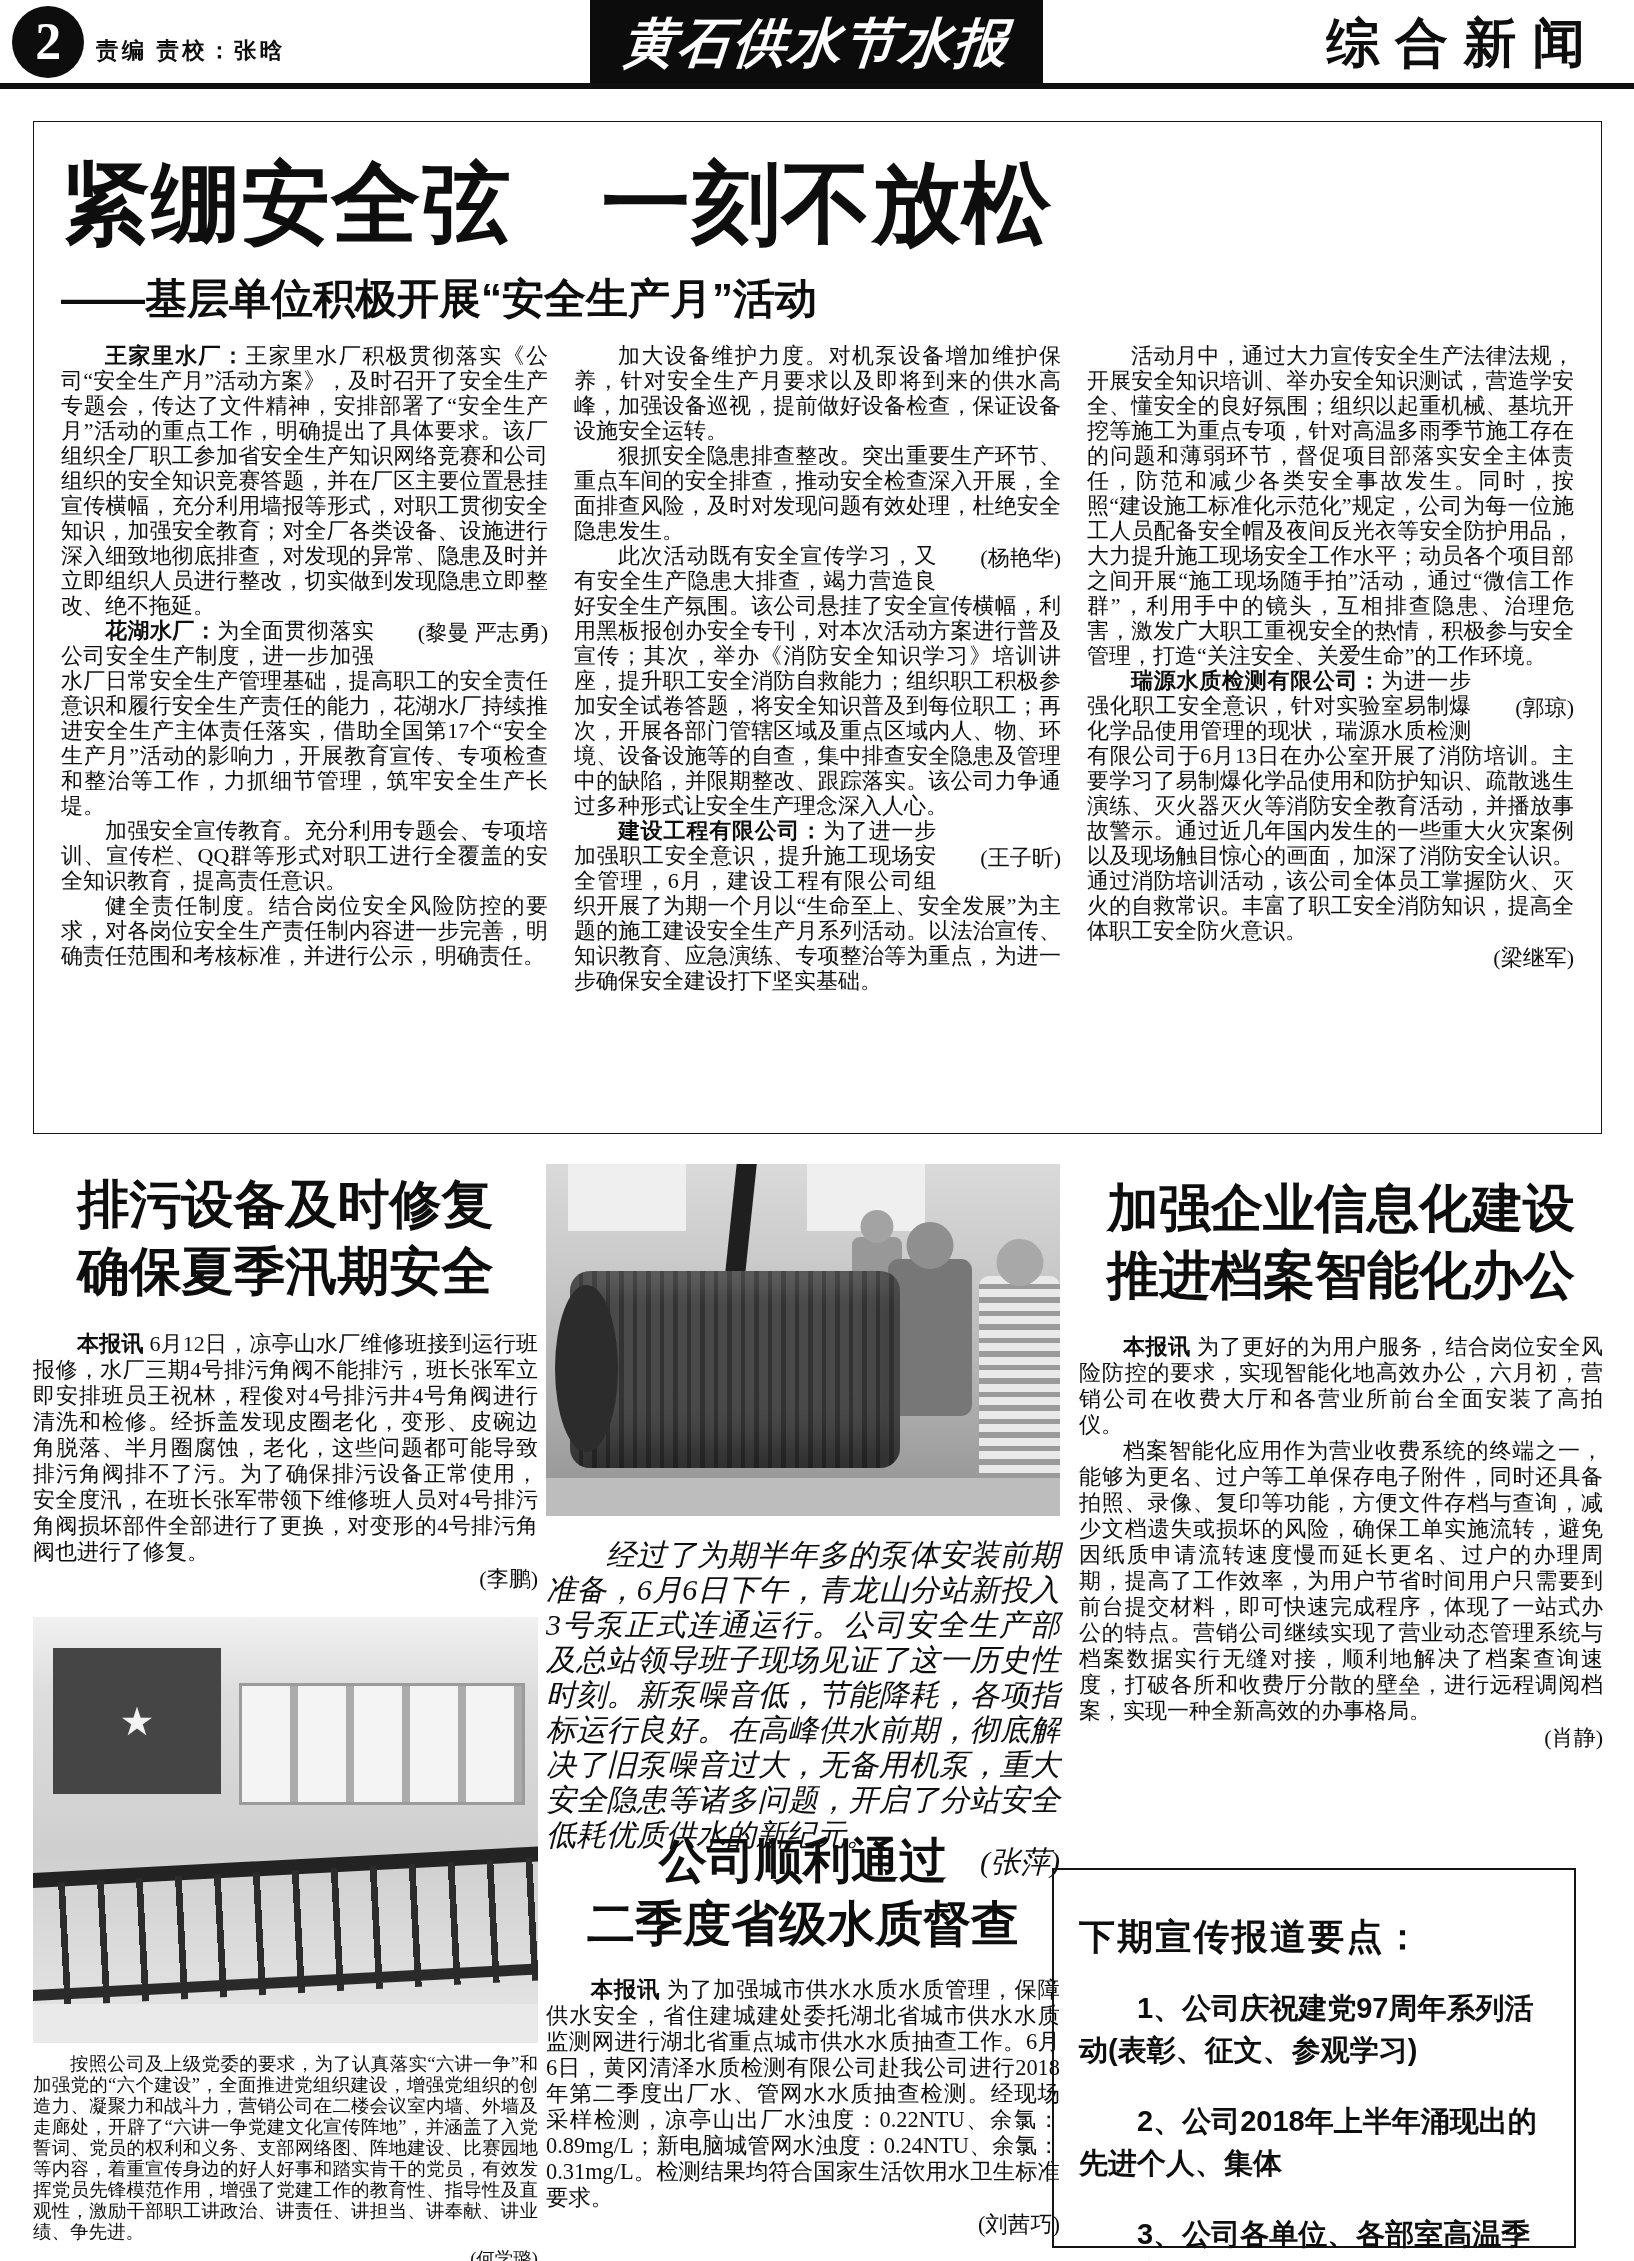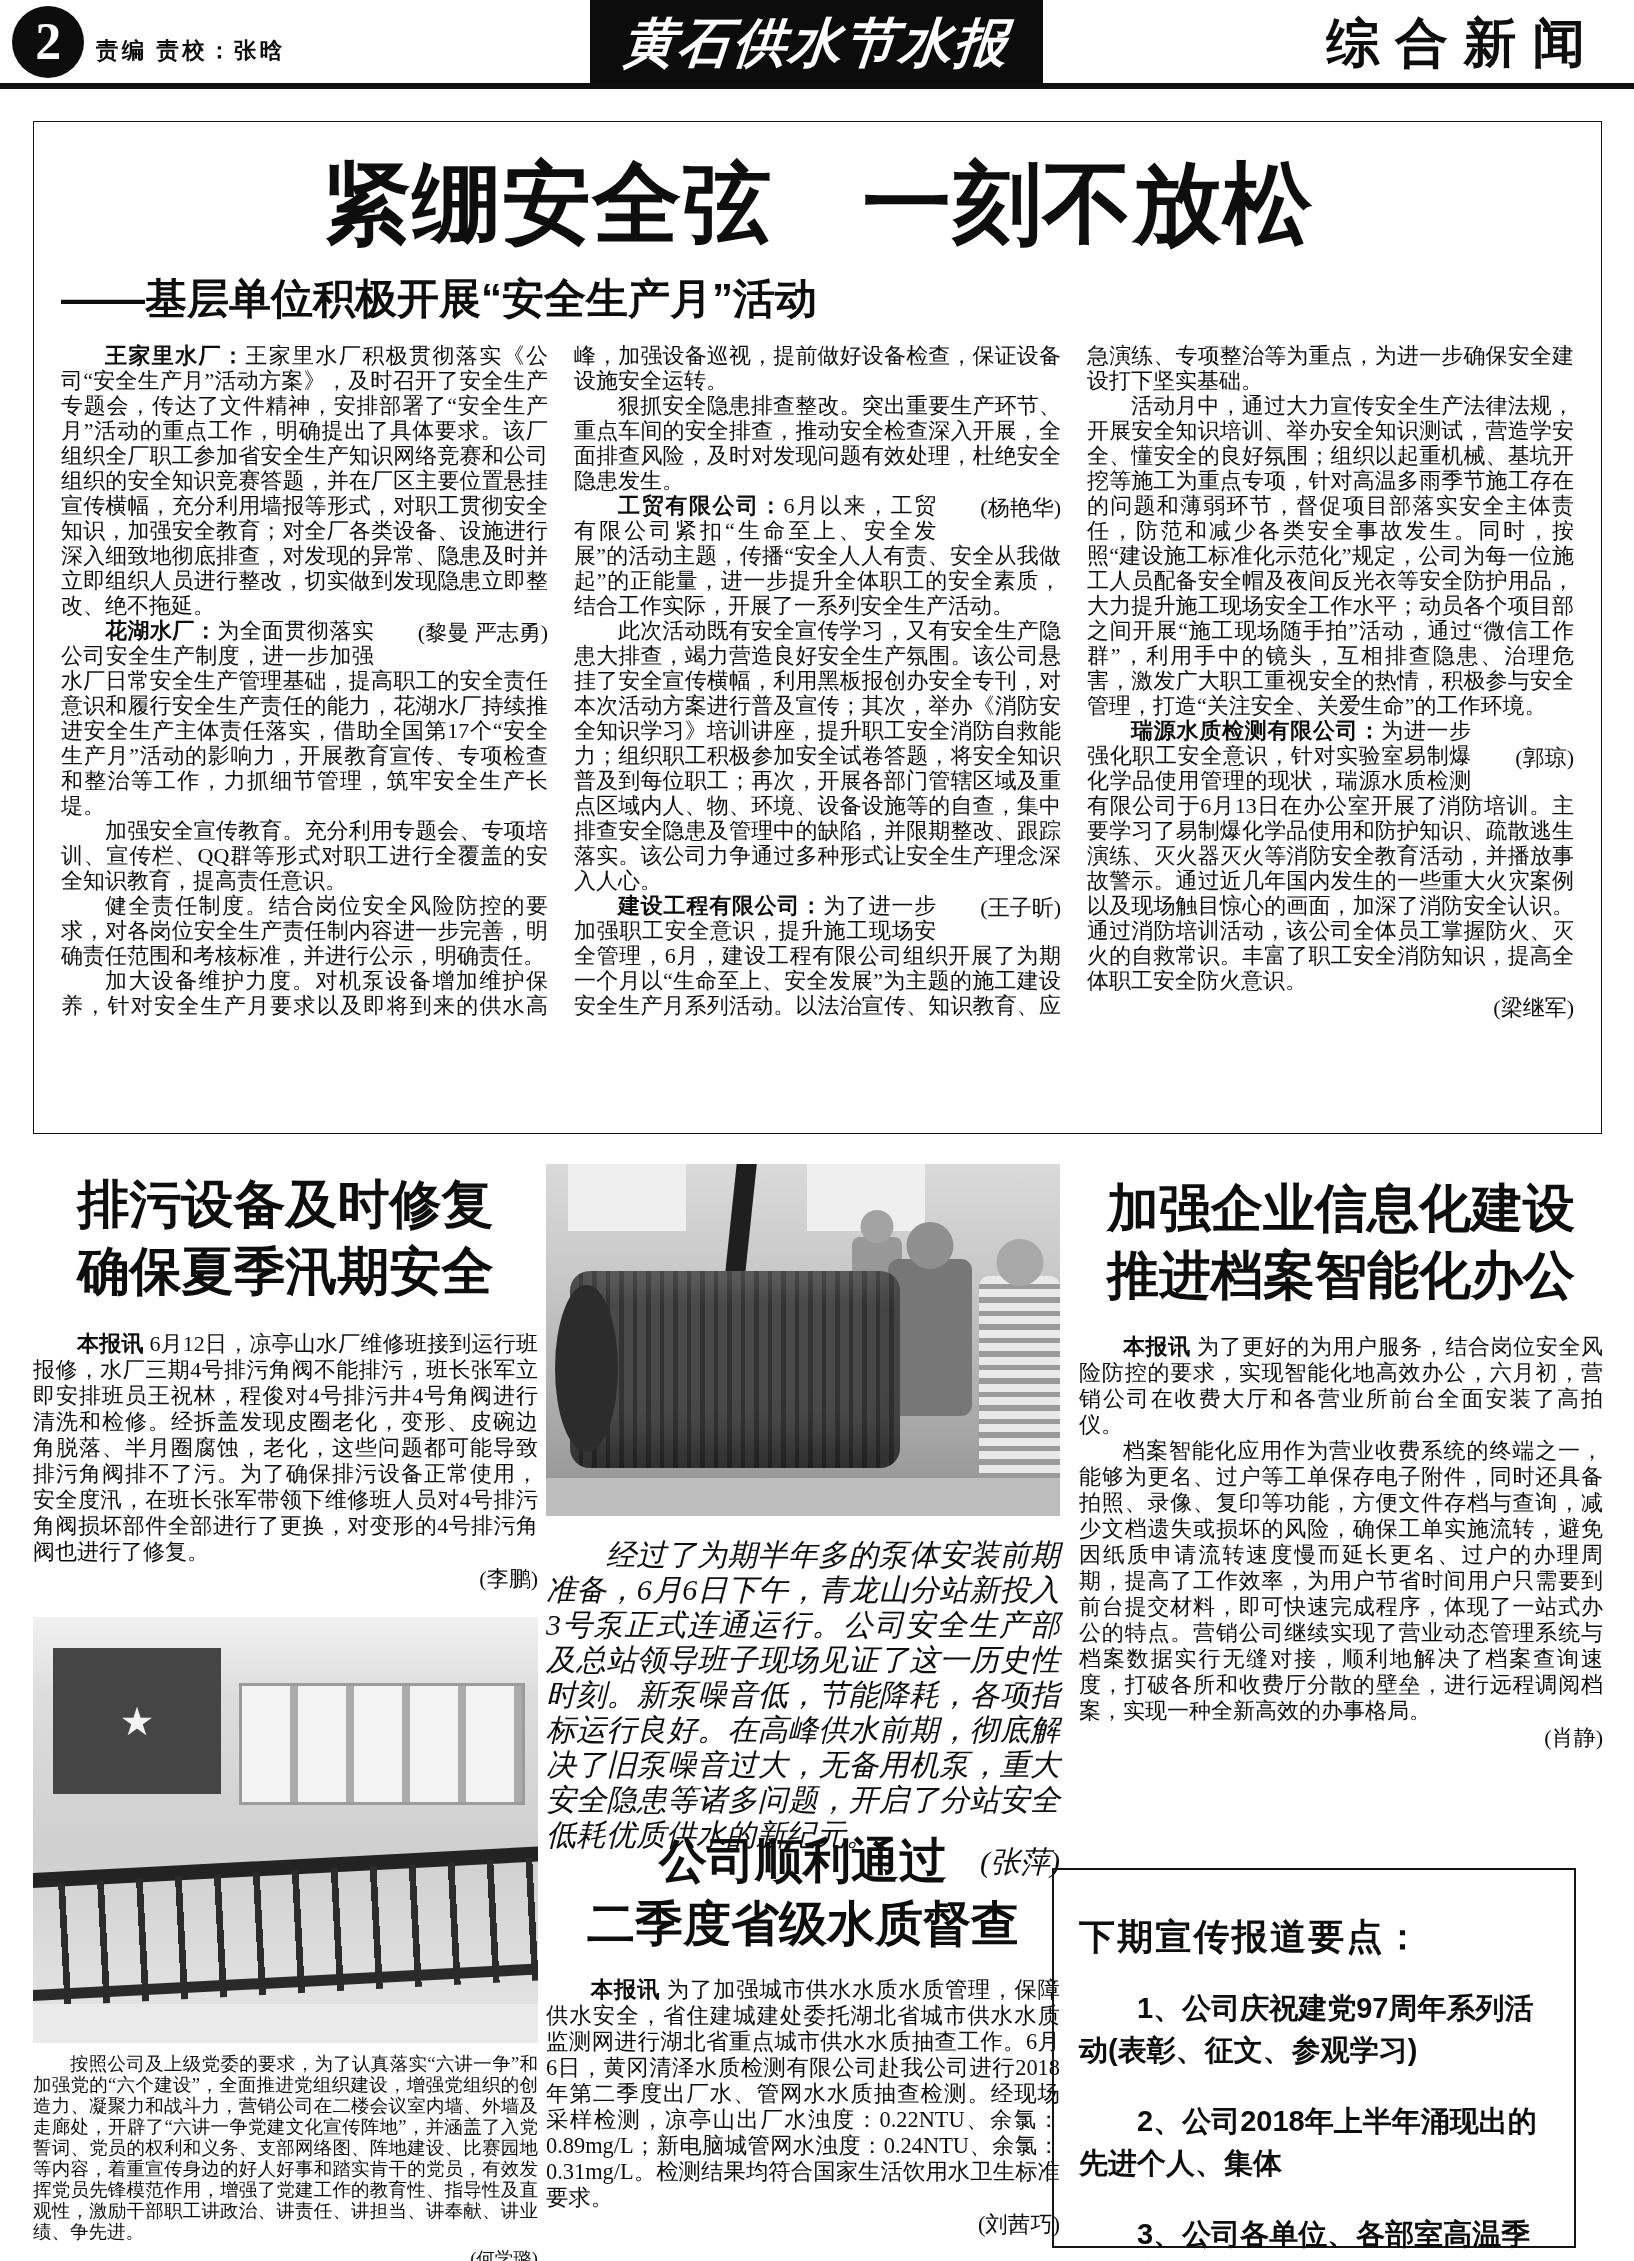--- a/index.html
+++ b/index.html
@@ -14,21 +14,21 @@
   .masthead{position:absolute;left:590px;top:0;width:453px;height:84px;background:#0c0c0c;
             display:flex;align-items:center;justify-content:center;}
   .masthead span{color:#ffffff;font:bold italic 53px/1 "DejaVu Serif","Liberation Serif",serif;
                  letter-spacing:2.2px;transform:skewX(-5deg);white-space:nowrap;}
   .section-title{position:absolute;right:34px;top:17px;font:bold 53px/1 "Liberation Serif","DejaVu Serif",serif;letter-spacing:15.7px;}
   .header-rule{position:absolute;left:0;top:83px;width:1635px;height:5.6px;background:#101010;}
 
   
   .lead-story{position:absolute;left:33px;top:121px;width:1569px;height:1013px;border:1.7px solid #141414;
               box-sizing:border-box;padding:28px 27px 15.7px;}
-  .lead-story h1{margin:5.6px 0 0;text-align:center;font:bold 89px/1.06 "Liberation Sans","DejaVu Sans",sans-serif;letter-spacing:1.1px;}
+  .lead-story h1{margin:5.6px 0 0;font:bold 89px/1.06 "Liberation Sans","DejaVu Sans",sans-serif;letter-spacing:1.1px;}
   .lead-story h2{margin:25px 0 21px;text-align:left;font:bold 42px/1.12 "Liberation Sans","DejaVu Sans",sans-serif;}
   .cols{column-count:3;column-gap:26px;height:783px;overflow:hidden;font-size:22px;line-height:25px;text-align:justify;}
   .cols p{margin:0;text-indent:2em;}
   .plead{font-family:"Liberation Sans","DejaVu Sans",sans-serif;font-weight:bold;}
   .author{float:right;margin-top:27px;}
 
   
   .article-title{margin:0;text-align:center;font-family:"Liberation Sans","DejaVu Sans",sans-serif;font-weight:bold;}
   .bt{text-align:justify;}
   .bt p{margin:0;text-indent:2em;}
@@ -113,21 +113,20 @@
   <section class="lead-story">
     <h1>紧绷安全弦　一刻不放松</h1>
     <h2>——基层单位积极开展“安全生产月”活动</h2>
     <div class="cols">
       <p><b class="plead">王家里水厂：</b><span>王家里水厂积极贯彻落实《公司“安全生产月”活动方案》，及时召开了安全生产专题会，传达了文件精神，安排部署了“安全生产月”活动的重点工作，明确提出了具体要求。该厂组织全厂职工参加省安全生产知识网络竞赛和公司组织的安全知识竞赛答题，并在厂区主要位置悬挂宣传横幅，充分利用墙报等形式，对职工贯彻安全知识，加强安全教育；对全厂各类设备、设施进行深入细致地彻底排查，对发现的异常、隐患及时并立即组织人员进行整改，切实做到发现隐患立即整改、绝不拖延。</span><span class="author">(黎曼 严志勇)</span></p>
       <p><b class="plead">花湖水厂：</b><span>为全面贯彻落实公司安全生产制度，进一步加强水厂日常安全生产管理基础，提高职工的安全责任意识和履行安全生产责任的能力，花湖水厂持续推进安全生产主体责任落实，借助全国第17个“安全生产月”活动的影响力，开展教育宣传、专项检查和整治等工作，力抓细节管理，筑牢安全生产长堤。</span></p>
       <p><span>加强安全宣传教育。充分利用专题会、专项培训、宣传栏、QQ群等形式对职工进行全覆盖的安全知识教育，提高责任意识。</span></p>
       <p><span>健全责任制度。结合岗位安全风险防控的要求，对各岗位安全生产责任制内容进一步完善，明确责任范围和考核标准，并进行公示，明确责任。</span></p>
       <p><span>加大设备维护力度。对机泵设备增加维护保养，针对安全生产月要求以及即将到来的供水高峰，加强设备巡视，提前做好设备检查，保证设备设施安全运转。</span></p>
       <p><span>狠抓安全隐患排查整改。突出重要生产环节、重点车间的安全排查，推动安全检查深入开展，全面排查风险，及时对发现问题有效处理，杜绝安全隐患发生。</span><span class="author">(杨艳华)</span></p>
-      <p><b class="plead">工贸有限公司：</b><span>6月以来，工贸有限公司紧扣“生命至上、安全发展”的活动主题，传播“安全人人有责、安全从我做起”的正能量，进一步提升全体职工的安全素质，结合工作实际，开展了一系列安全生产活动。</span></p>
       <p><span>此次活动既有安全宣传学习，又有安全生产隐患大排查，竭力营造良好安全生产氛围。该公司悬挂了安全宣传横幅，利用黑板报创办安全专刊，对本次活动方案进行普及宣传；其次，举办《消防安全知识学习》培训讲座，提升职工安全消防自救能力；组织职工积极参加安全试卷答题，将安全知识普及到每位职工；再次，开展各部门管辖区域及重点区域内人、物、环境、设备设施等的自查，集中排查安全隐患及管理中的缺陷，并限期整改、跟踪落实。该公司力争通过多种形式让安全生产理念深入人心。</span><span class="author">(王子昕)</span></p>
       <p><b class="plead">建设工程有限公司：</b><span>为了进一步加强职工安全意识，提升施工现场安全管理，6月，建设工程有限公司组织开展了为期一个月以“生命至上、安全发展”为主题的施工建设安全生产月系列活动。以法治宣传、知识教育、应急演练、专项整治等为重点，为进一步确保安全建设打下坚实基础。</span></p>
       <p><span>活动月中，通过大力宣传安全生产法律法规，开展安全知识培训、举办安全知识测试，营造学安全、懂安全的良好氛围；组织以起重机械、基坑开挖等施工为重点专项，针对高温多雨季节施工存在的问题和薄弱环节，督促项目部落实安全主体责任，防范和减少各类安全事故发生。同时，按照“建设施工标准化示范化”规定，公司为每一位施工人员配备安全帽及夜间反光衣等安全防护用品，大力提升施工现场安全工作水平；动员各个项目部之间开展“施工现场随手拍”活动，通过“微信工作群”，利用手中的镜头，互相排查隐患、治理危害，激发广大职工重视安全的热情，积极参与安全管理，打造“关注安全、关爱生命”的工作环境。</span><span class="author">(郭琼)</span></p>
       <p><b class="plead">瑞源水质检测有限公司：</b><span>为进一步强化职工安全意识，针对实验室易制爆化学品使用管理的现状，瑞源水质检测有限公司于6月13日在办公室开展了消防培训。主要学习了易制爆化学品使用和防护知识、疏散逃生演练、灭火器灭火等消防安全教育活动，并播放事故警示。通过近几年国内发生的一些重大火灾案例以及现场触目惊心的画面，加深了消防安全认识。通过消防培训活动，该公司全体员工掌握防火、灭火的自救常识。丰富了职工安全消防知识，提高全体职工安全防火意识。</span><span class="author">(梁继军)</span></p>
     </div>
   </section>
 
   <section id="sewage">
     <h3 class="article-title">
       <span>排污设备及时修复</span><br>

